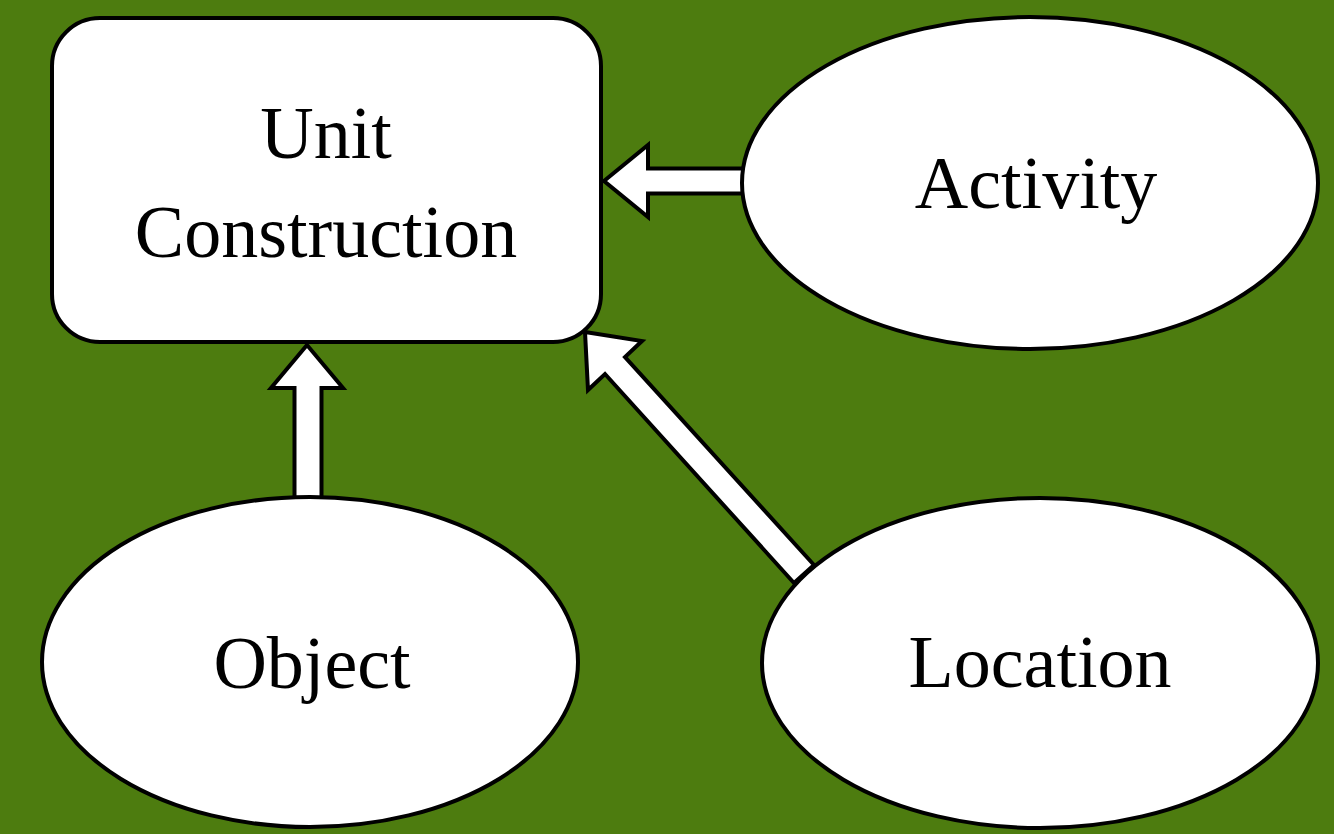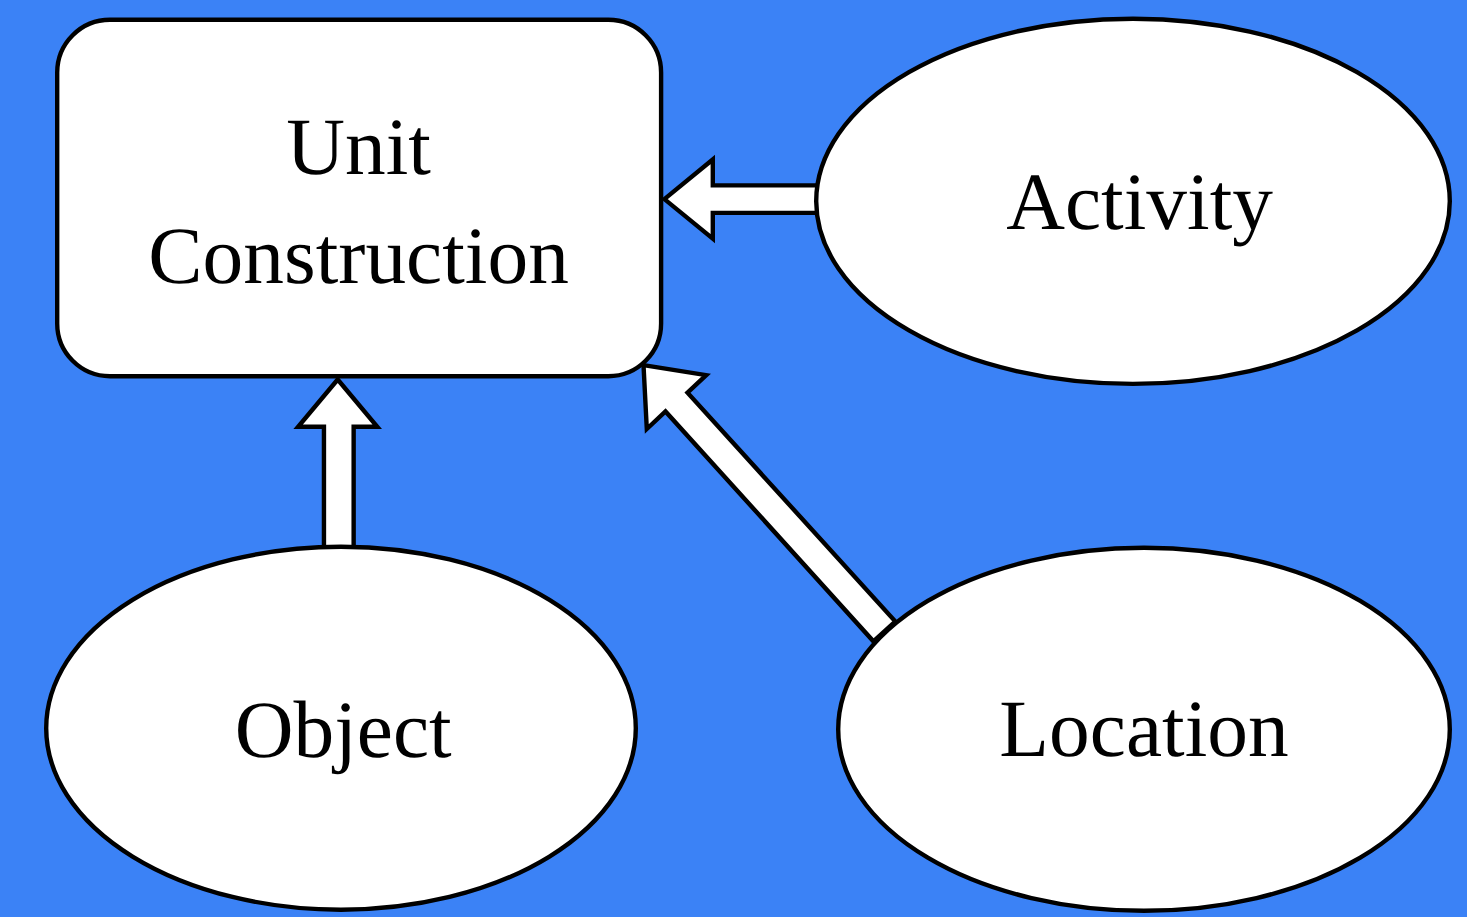--- a/index.html
+++ b/index.html
@@ -4,21 +4,21 @@
 <style>
   html, body {
     margin: 0;
     padding: 0;
     background: #ffffff;
   }
   .canvas {
     position: relative;
     width: 1334px;
     height: 834px;
-    background: #3b82f6;
+    background: #4d7c0f;
     overflow: hidden;
   }
   svg {
     display: block;
   }
   .node-shape {
     fill: #ffffff;
     stroke-width: 4px;
   }
   .edge-arrow {

